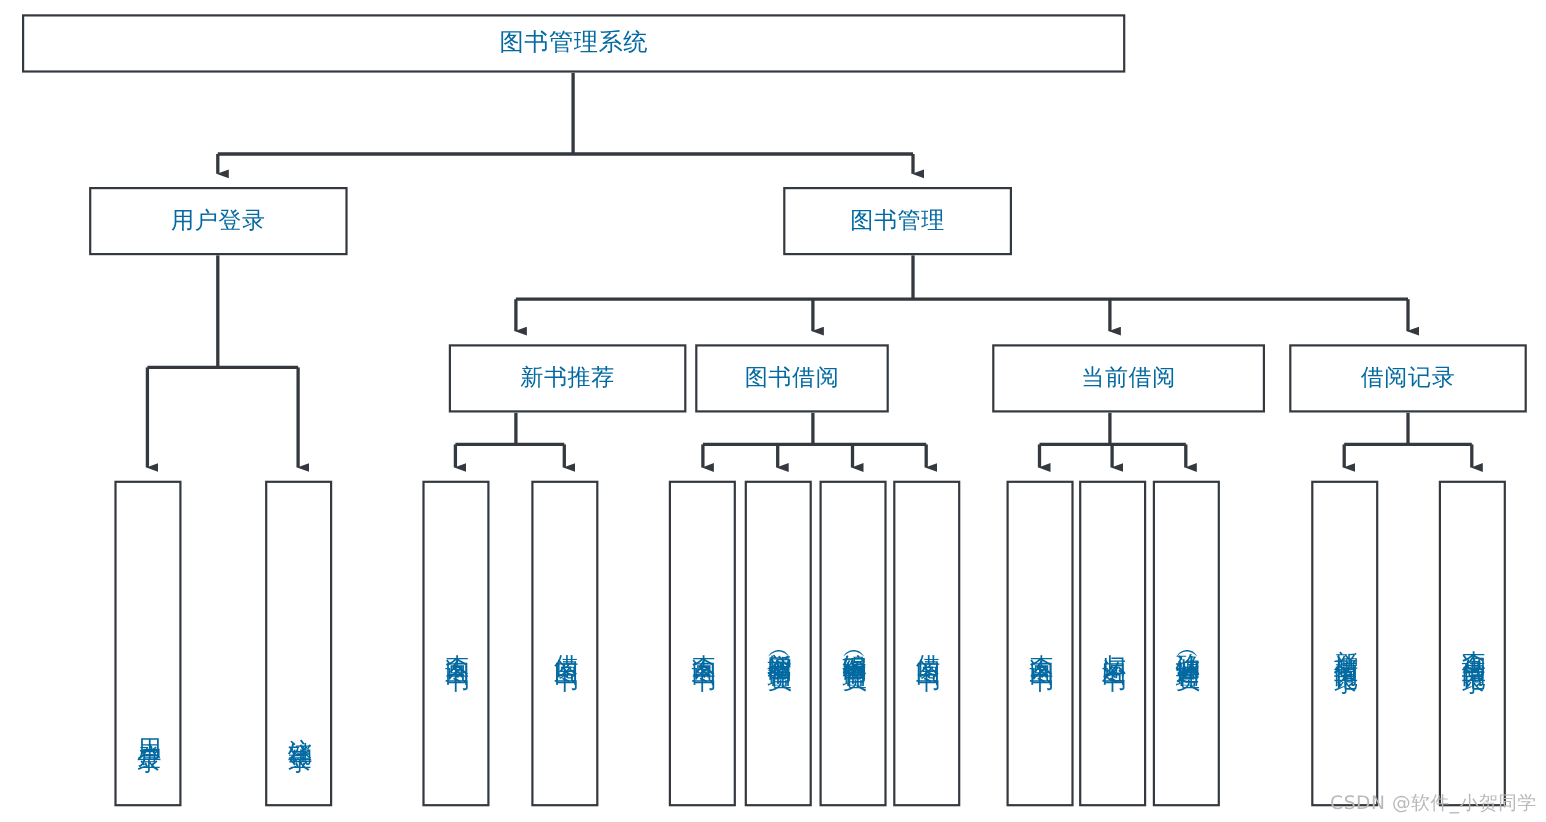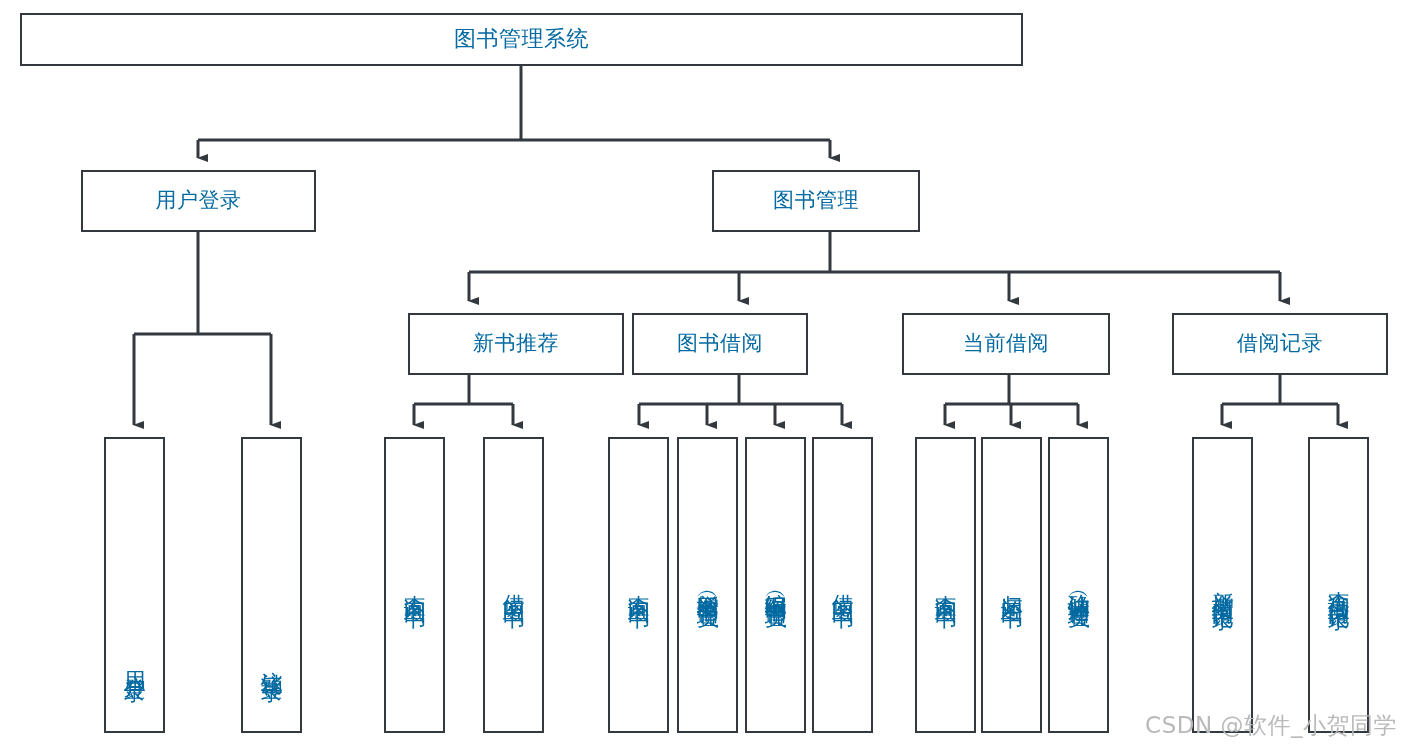--- a/index.html
+++ b/index.html
@@ -66,21 +66,21 @@
     align-items: flex-end;
     padding-bottom: 62px;
   }
   .node.vert.align-tight .node-label {
     letter-spacing: 2px;
   }
   #watermark {
     position: absolute;
     right: 8px;
     bottom: 6px;
-    font-size: 23px;
+    font-size: 17px;
     color: #b9b9b9;
     letter-spacing: 0.5px;
     white-space: nowrap;
     user-select: none;
   }
 </style>
 </head>
 <body>
 
 <div id="diagram-root">
@@ -145,21 +145,21 @@
   <div class="node horiz" style="left:712px; top:170px; width:208px; height:62px;">
     <span class="node-label">图书管理</span>
   </div>
 
   <div class="node horiz" style="left:362px; top:313px; width:216px; height:62px;margin-left:46px;">
     <span class="node-label">新书推荐</span>
   </div>
   <div class="node horiz" style="left:632px; top:313px; width:176px; height:62px;">
     <span class="node-label">图书借阅</span>
   </div>
-  <div class="node horiz" style="left:902px; top:313px; width:208px; height:62px;">
+  <div class="node horiz" style="left:902px; top:313px; width:248px; height:62px;">
     <span class="node-label">当前借阅</span>
   </div>
   <div class="node horiz" style="left:1172px; top:313px; width:216px; height:62px;">
     <span class="node-label">借阅记录</span>
   </div>
 
   <div class="node vert align-bottom" style="left:104px; top:437px; width:61px; height:296px;">
     <span class="node-label">用户登录</span>
   </div>
   <div class="node vert align-bottom" style="left:241px; top:437px; width:61px; height:296px;">

